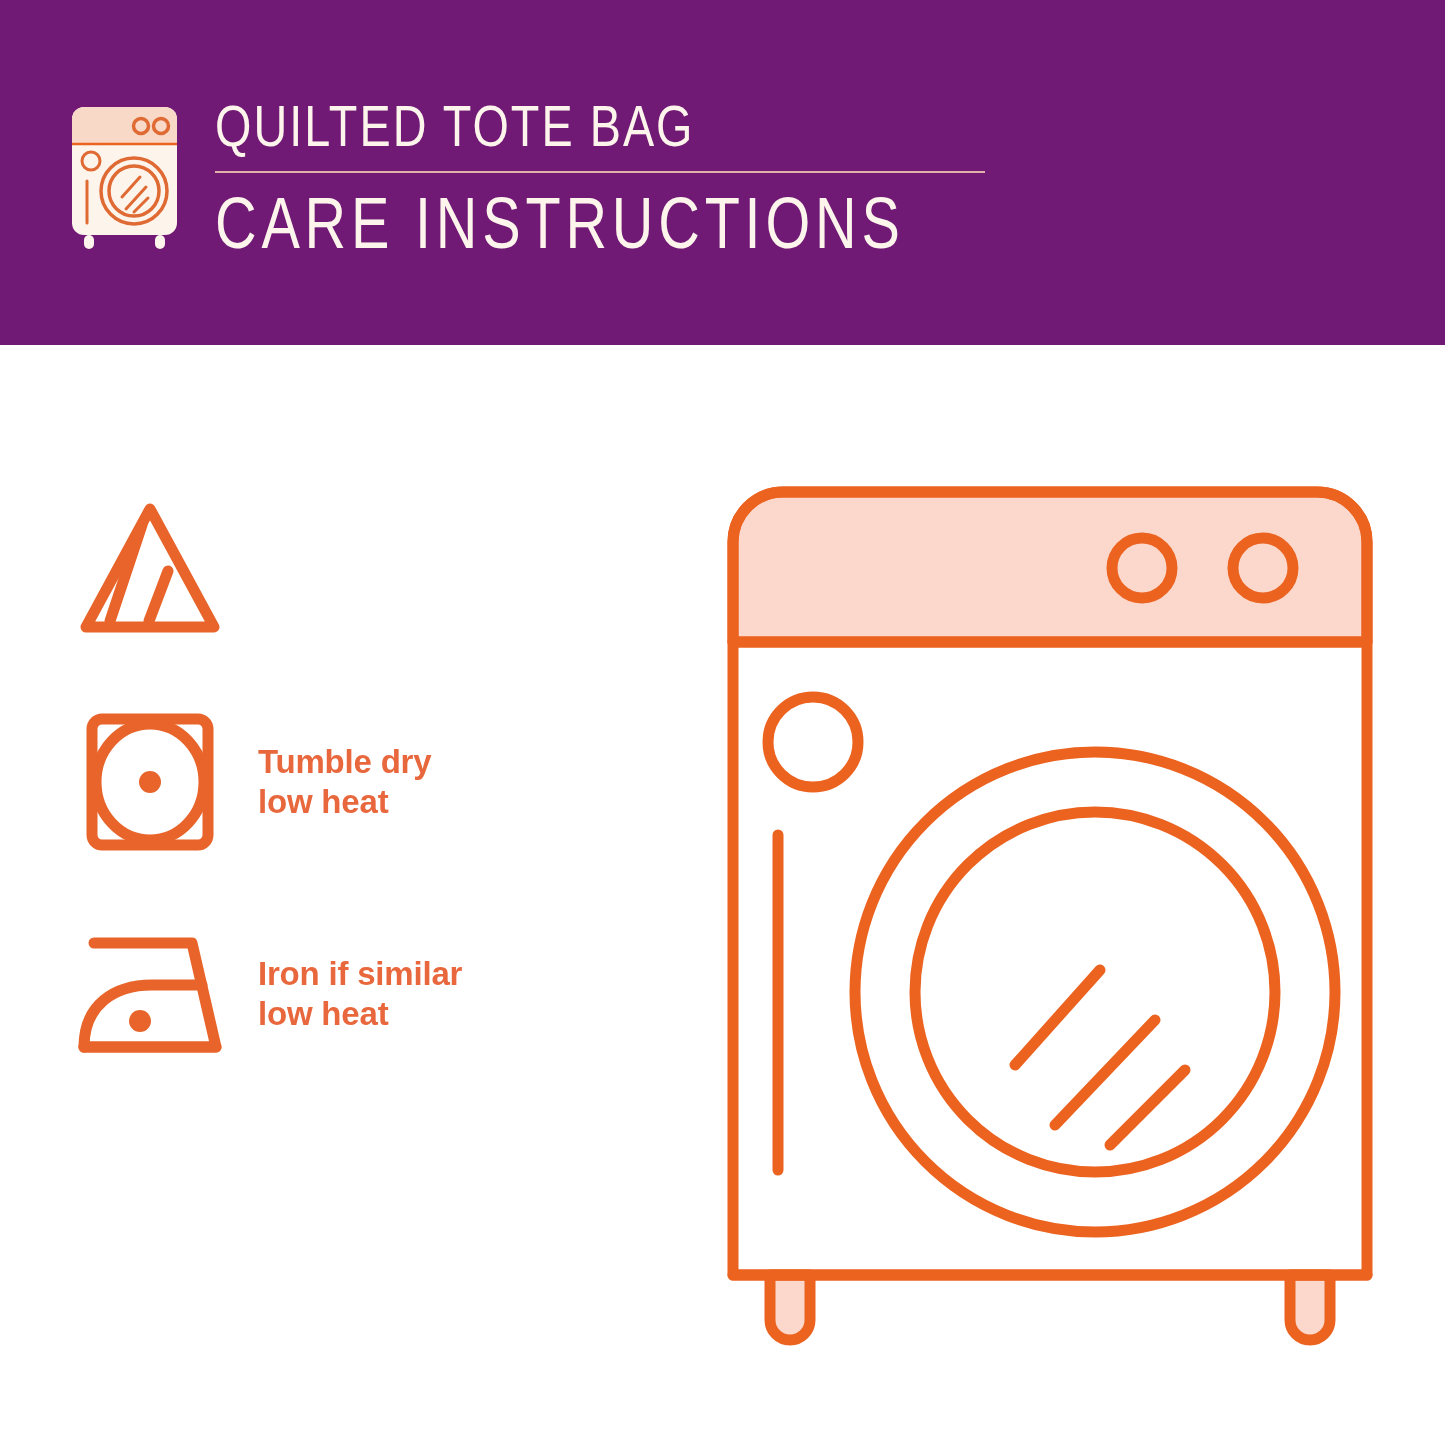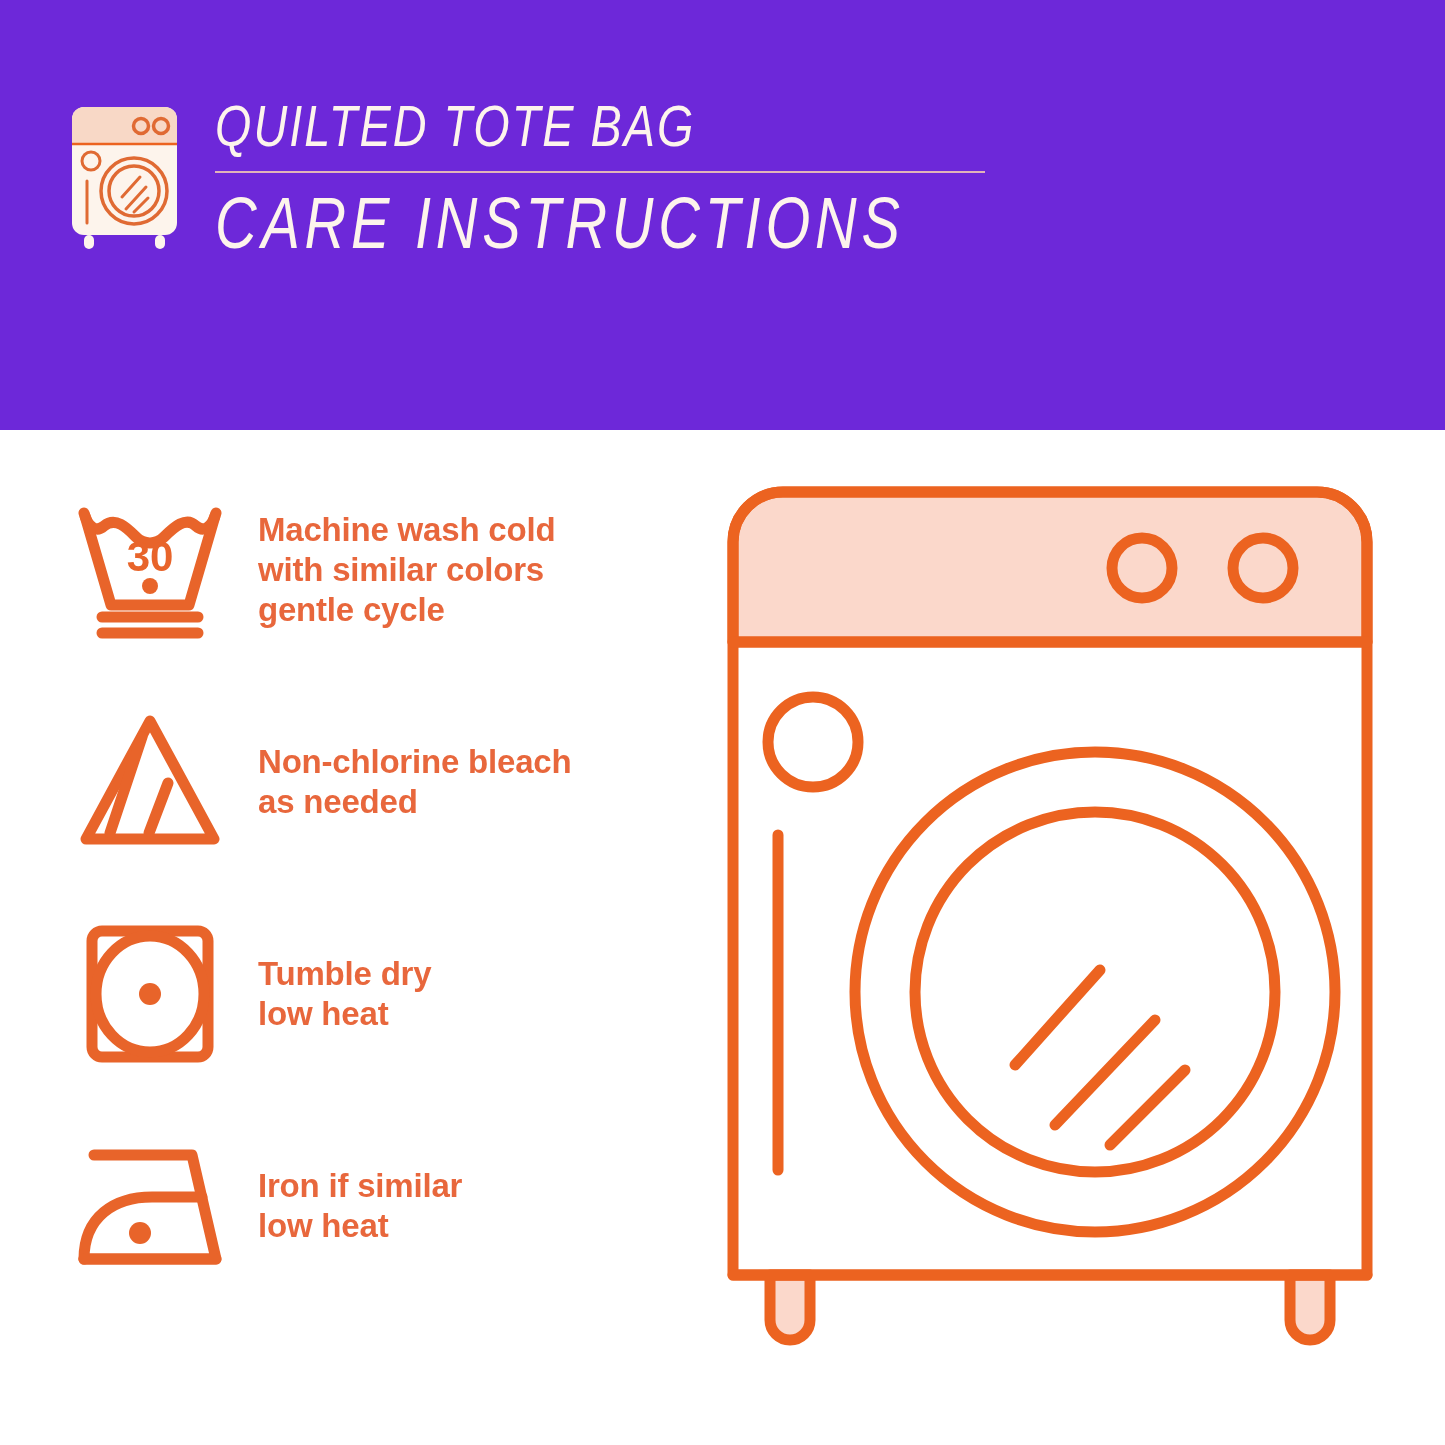--- a/index.html
+++ b/index.html
@@ -14,24 +14,23 @@
     overflow: hidden;
     position: relative;
   }
 
   
   .header-band {
     position: absolute;
     left: 0;
     top: 0;
     width: 1445px;
-    height: 430px;
-    background: #6d28d9;
+    height: 345px;
+    background: #701a75;
     box-sizing: border-box;
-    font-style: italic;
   }
   .header-inner {
     position: absolute;
     left: 62px;
     top: 95px;
     display: flex;
     align-items: flex-start;
   }
   .header-logo {
     width: 125px;
@@ -151,52 +150,31 @@
       <div class="title-main">QUILTED TOTE BAG</div>
       <div class="title-rule"></div>
       <div class="title-sub">CARE INSTRUCTIONS</div>
     </div>
 
   </div>
 </div>
 
 <div class="care-list">
 
-  <div class="care-row">
-    <div class="care-symbol">
-      <svg width="160" height="155" viewBox="0 0 160 155" xmlns="http://www.w3.org/2000/svg">
-        <g stroke="#e8642a" stroke-width="11" fill="none" stroke-linecap="round" stroke-linejoin="round">
-
-          <path d="M14 20 C18 34 26 40 34 33 C46 23 58 36 66 44 C74 52 86 52 94 44 C104 34 116 23 126 33 C134 40 142 34 146 20"></path>
-          <path d="M15 23 L41 112 L119 112 L145 23"></path>
-
-          <line x1="32" y1="124" x2="128" y2="124"></line>
-          <line x1="32" y1="140" x2="128" y2="140"></line>
-        </g>
-        <text x="80" y="78" text-anchor="middle" font-family="Liberation Sans, sans-serif" font-size="42" font-weight="700" fill="#e8642a">30</text>
-        <circle cx="80" cy="93" r="8" fill="#e8642a"></circle>
-      </svg>
-    </div>
-    <div class="care-label">Machine wash cold
-with similar colors
-gentle cycle</div>
-  </div>
 
   <div class="care-row">
     <div class="care-symbol">
       <svg width="160" height="150" viewBox="0 0 160 150" xmlns="http://www.w3.org/2000/svg">
         <g stroke="#e8642a" stroke-width="11" fill="none" stroke-linecap="round" stroke-linejoin="round">
           <path d="M80 14 L144 132 L16 132 Z"></path>
           <line x1="72" y1="30" x2="40" y2="126"></line>
           <line x1="98" y1="76" x2="79" y2="126"></line>
         </g>
       </svg>
     </div>
-    <div class="care-label">Non-chlorine bleach
-as needed</div>
   </div>
 
   <div class="care-row">
     <div class="care-symbol">
       <svg width="160" height="150" viewBox="0 0 160 150" xmlns="http://www.w3.org/2000/svg">
         <g stroke="#e8642a" stroke-width="11" fill="none">
           <rect x="22" y="12" width="116" height="126" rx="10"></rect>
           <ellipse cx="80" cy="75" rx="54" ry="58"></ellipse>
         </g>
         <circle cx="80" cy="75" r="11" fill="#e8642a"></circle>

